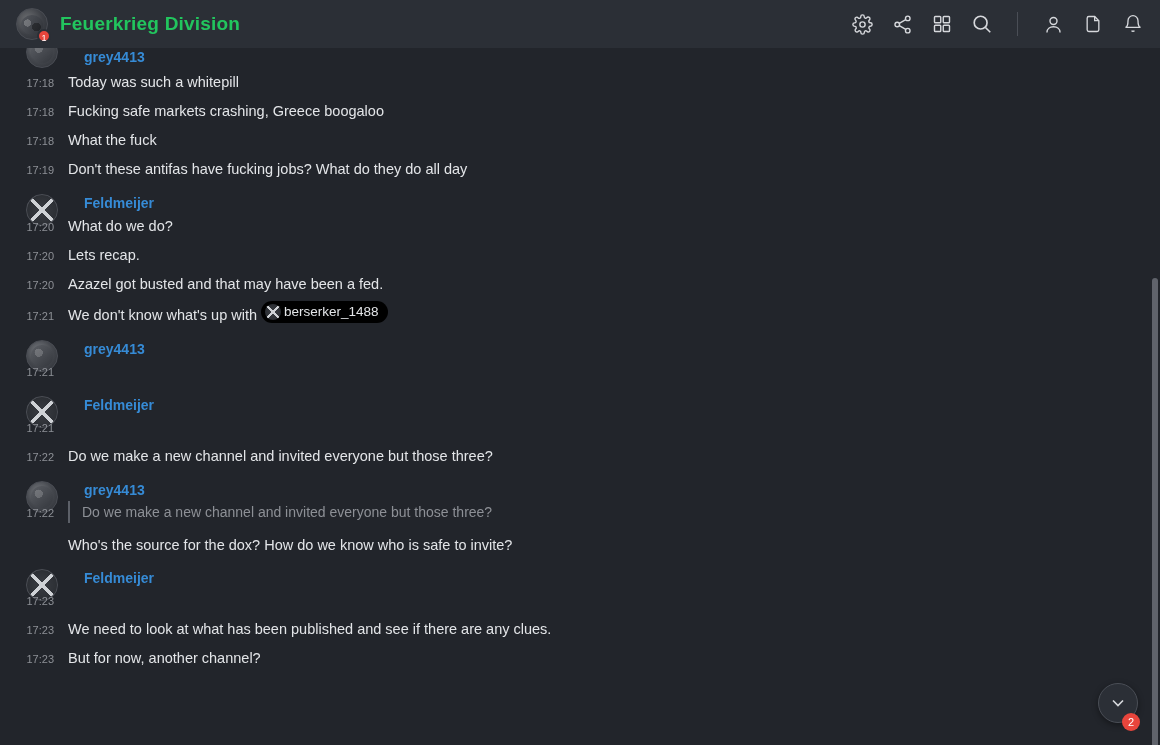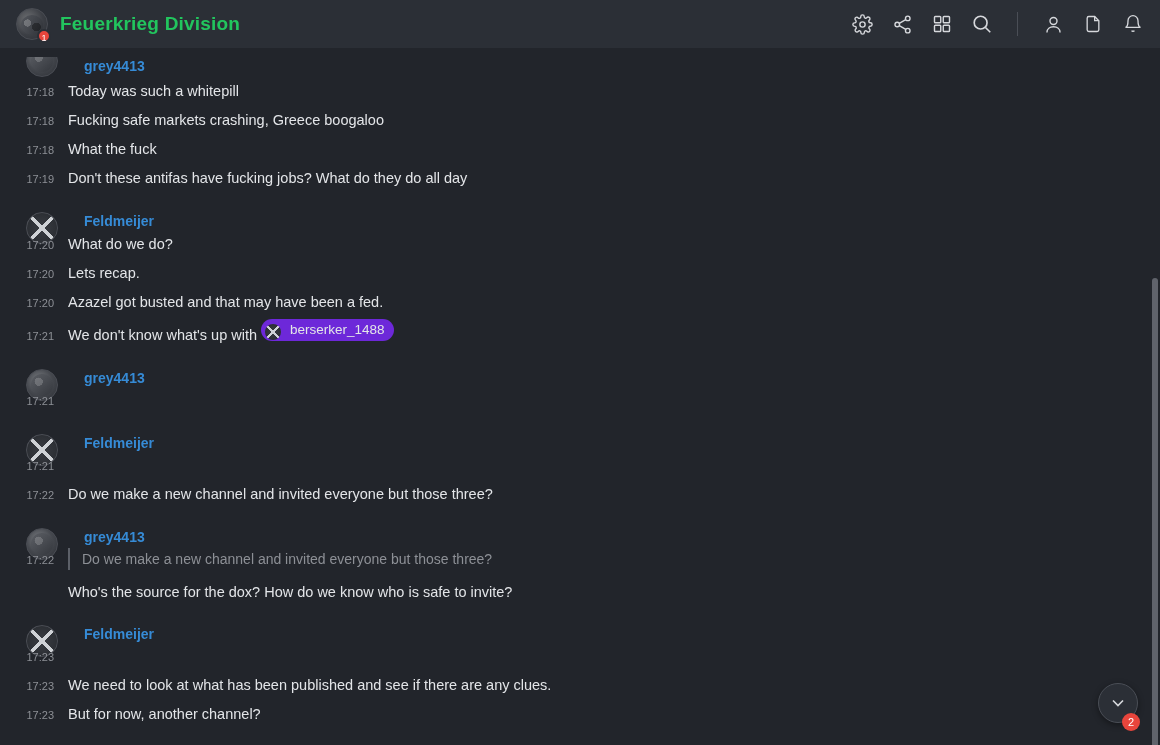--- a/index.html
+++ b/index.html
@@ -78,21 +78,21 @@
 
   
   .timeline {
     flex: 1 1 auto;
     position: relative;
     overflow: hidden;
     padding-top: 0;
   }
   .tl-inner { padding: 0 0 6px 0; }
 
-  .event-group { position: relative; margin-top: 9px; }
+  .event-group { position: relative; }
   .group-header {
     display: flex; align-items: flex-start;
     padding: 8px 16px 0 16px;
     position: relative;
   }
   .sender-avatar {
     position: absolute;
     left: 26px; top: 10px;
     width: 32px; height: 32px; border-radius: 50%;
     background: radial-gradient(circle at 40% 35%, #7a7d82 0%, #45484e 50%, #2b2e34 100%);
@@ -154,23 +154,23 @@
     color: #e3e5e8;
     font-size: 14.5px;
     line-height: 24px;
     flex: 1 1 auto;
     word-wrap: break-word;
   }
   .msg-body em { font-style: italic; }
 
   .pill {
     display: inline-flex;
-    align-items: flex-end;
-    gap: 9px;
-    background: #6d28d9;
+    align-items: center;
+    gap: 3px;
+    background: #000000;
     border-radius: 12px;
     padding: 1px 9px 1px 4px;
     font-size: 13.5px;
     color: #e3e5e8;
     vertical-align: baseline;
     line-height: 20px;
   }
   .pill .pill-av {
     width: 16px; height: 16px; border-radius: 50%;
     background:

